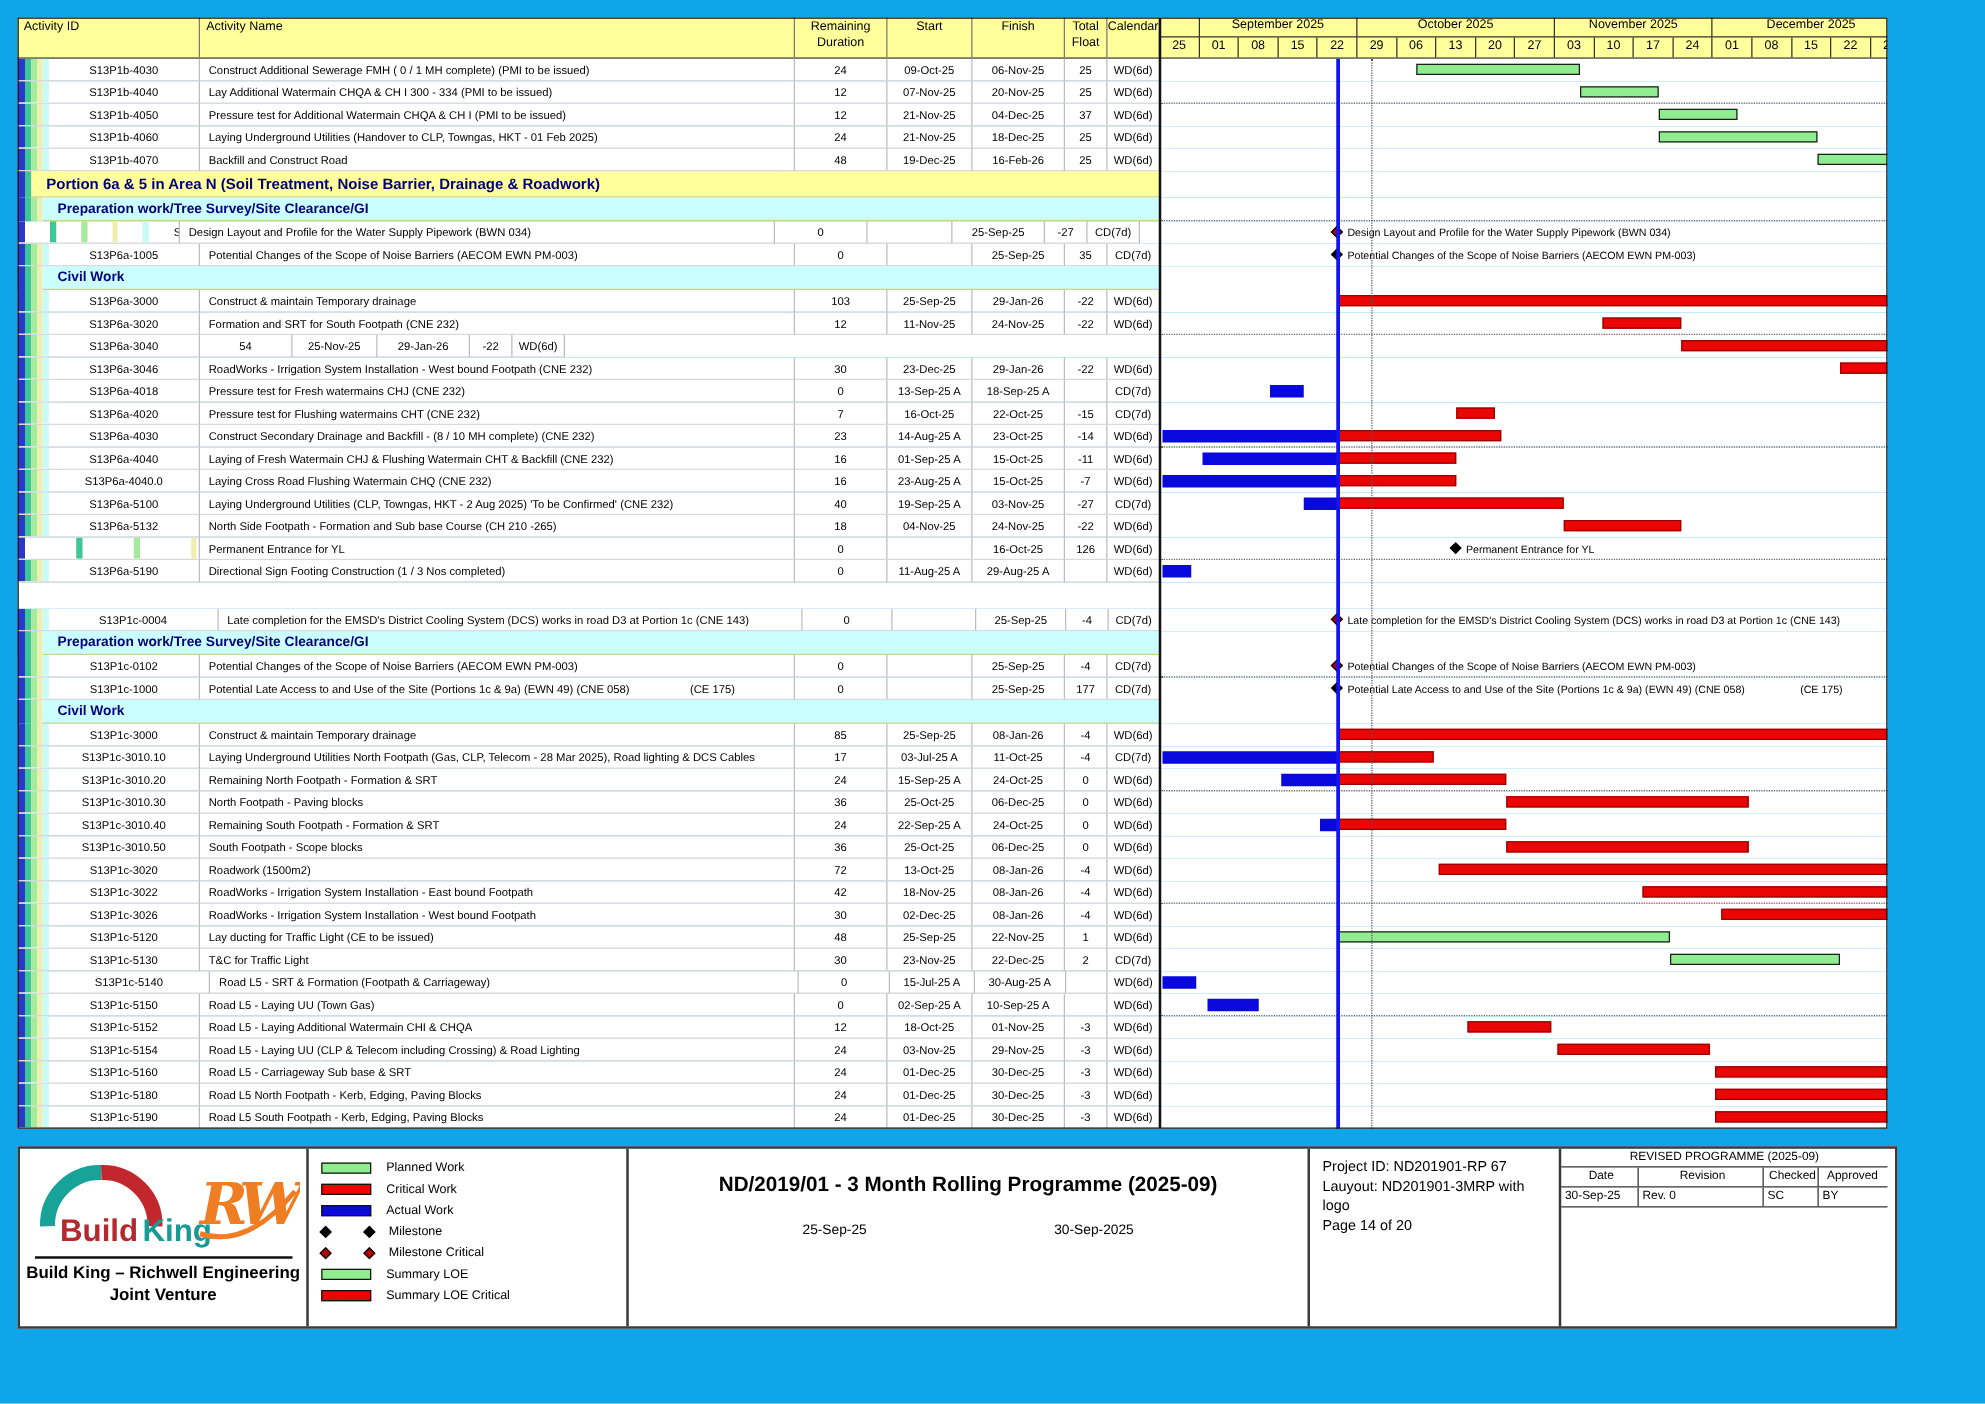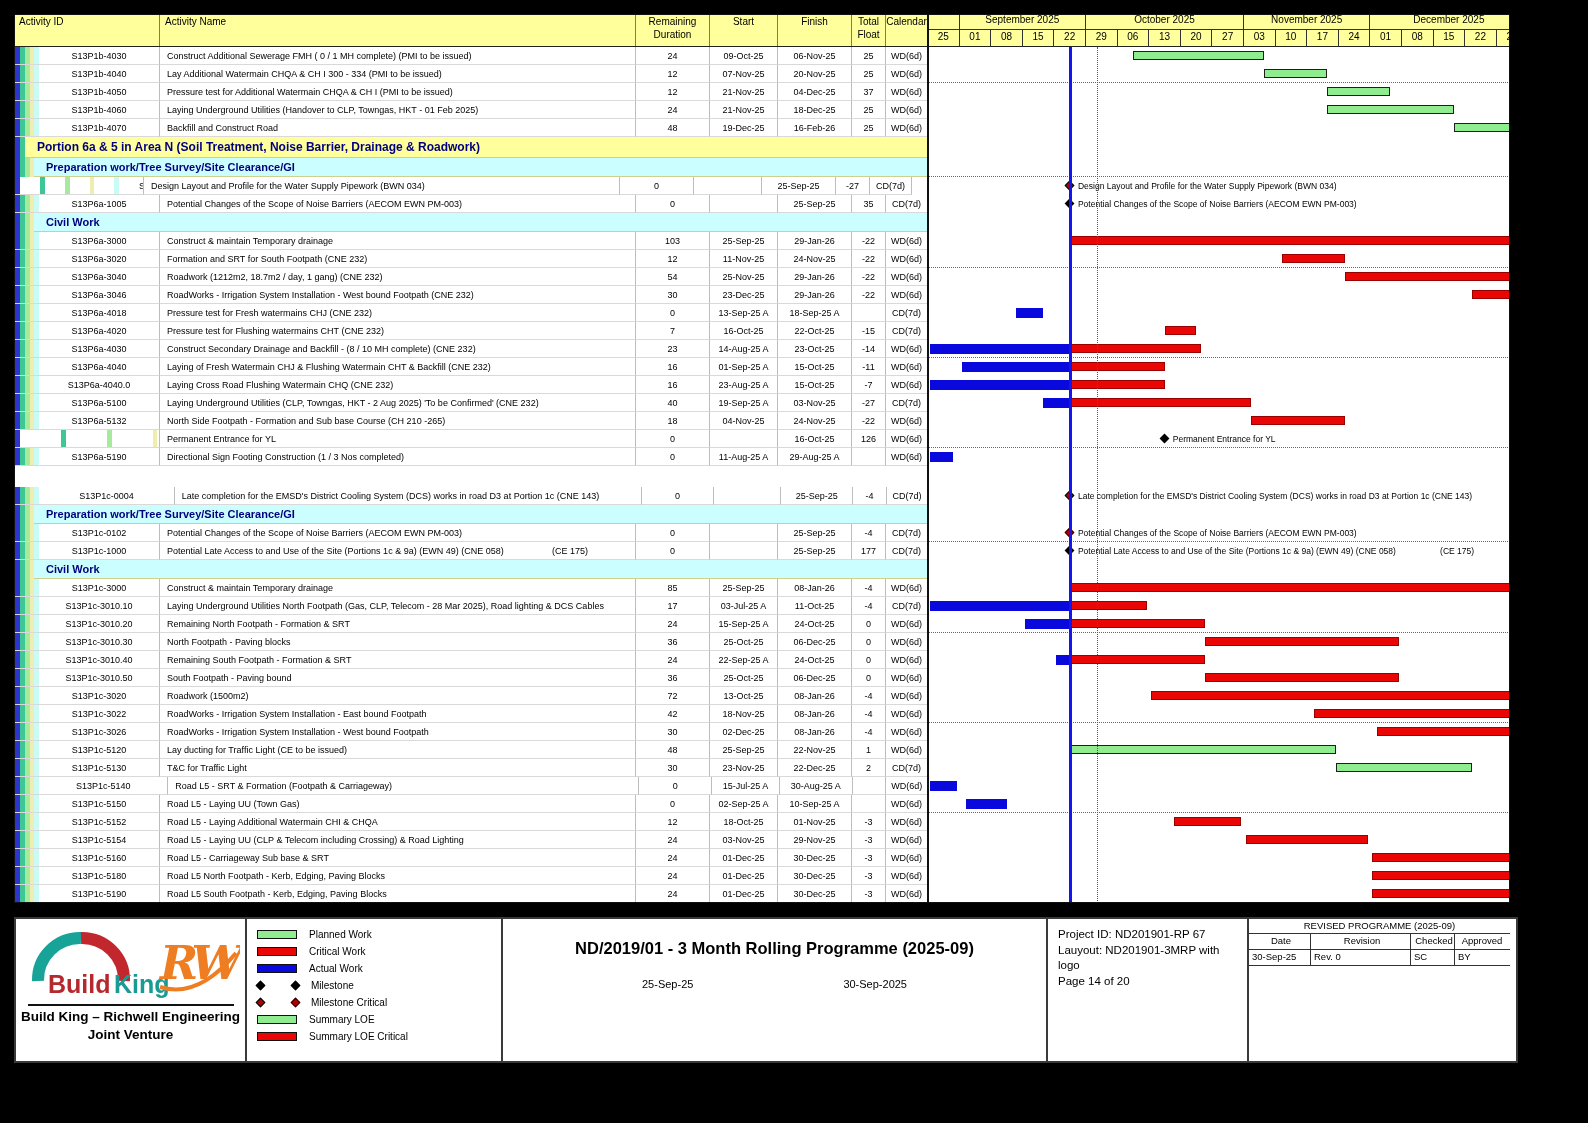--- a/index.html
+++ b/index.html
@@ -1,16 +1,16 @@
 <!DOCTYPE html>
 <html><head>
 <meta charset="utf-8">
 <style>
   html,body{margin:0;padding:0;background:#ffffff;}
-  #page{position:relative;width:1588px;height:1123px;background:#000000;
+  #page{position:relative;width:1588px;height:1123px;background:#0ea5e9;
         font-family:"Liberation Sans",sans-serif;color:#000;overflow:hidden;}
   *{box-sizing:border-box;}
 
   
   #thead{position:absolute;left:14px;top:14px;width:914px;height:33px;background:#FFFF9C;display:flex;border-bottom:1px solid #222;}
   .hcell{height:100%;border-right:1px solid #7a7a7a;font-size:10px;padding-top:2px;display:flex;justify-content:center;text-align:center;line-height:1.25;}
   .hcell.left{justify-content:flex-start;padding-left:5px;text-align:left;}
   #ghead{position:absolute;left:928px;top:14px;width:582px;height:33px;background:#FFFF9C;overflow:hidden;border-bottom:1px solid #222;}
   #months,#weeks{display:flex;}
   .mcell{height:16px;border-right:1px solid #333;border-bottom:1px solid #333;font-size:10px;text-align:center;overflow:hidden;white-space:nowrap;flex:none;}
@@ -340,21 +340,20 @@
       <div class="row task" style="height: 18px;">
         <div class="trow">
           <div class="cell idc" style="width: 146px;">
             <div class="strip" style="width: 6px; background: rgb(46, 53, 204);"></div>
             <div class="strip" style="width: 5px; background: rgb(60, 199, 149);"></div>
             <div class="strip" style="width: 5px; background: rgb(166, 234, 157);"></div>
             <div class="strip" style="width: 4px; background: rgb(240, 238, 174);"></div>
             <div class="strip" style="width: 5px; background: rgb(201, 251, 246);"></div>
             <span class="idtxt">S13P6a-3040</span>
           </div>
-          <div class="cell name" style="width: 476px;">Roadwork (1212m2, 18.7m2 / day, 1 gang)      (CNE 232)</div>
           <div class="cell" style="width: 74px;">54</div>
           <div class="cell" style="width: 68px;">25-Nov-25</div>
           <div class="cell" style="width: 74px;">29-Jan-26</div>
           <div class="cell" style="width: 34px;">-22</div>
           <div class="cell" style="width: 42px;">WD(6d)</div>
         </div>
         <div class="grow">
           <div class="bar r" style="left: 417.314px; width: 171.543px;"></div>
         </div>
       </div>
@@ -774,21 +773,21 @@
       <div class="row task" style="height: 18px;">
         <div class="trow">
           <div class="cell idc" style="width: 146px;">
             <div class="strip" style="width: 6px; background: rgb(46, 53, 204);"></div>
             <div class="strip" style="width: 5px; background: rgb(60, 199, 149);"></div>
             <div class="strip" style="width: 5px; background: rgb(166, 234, 157);"></div>
             <div class="strip" style="width: 4px; background: rgb(240, 238, 174);"></div>
             <div class="strip" style="width: 5px; background: rgb(201, 251, 246);"></div>
             <span class="idtxt">S13P1c-3010.50</span>
           </div>
-          <div class="cell name" style="width: 476px;">South Footpath - Paving bound</div>
+          <div class="cell name" style="width: 476px;">South Footpath - Scope blocks</div>
           <div class="cell" style="width: 74px;">36</div>
           <div class="cell" style="width: 68px;">25-Oct-25</div>
           <div class="cell" style="width: 74px;">06-Dec-25</div>
           <div class="cell" style="width: 34px;">0</div>
           <div class="cell" style="width: 42px;">WD(6d)</div>
         </div>
         <div class="grow">
           <div class="bar r" style="left: 277.371px; width: 194.114px;"></div>
         </div>
       </div>

